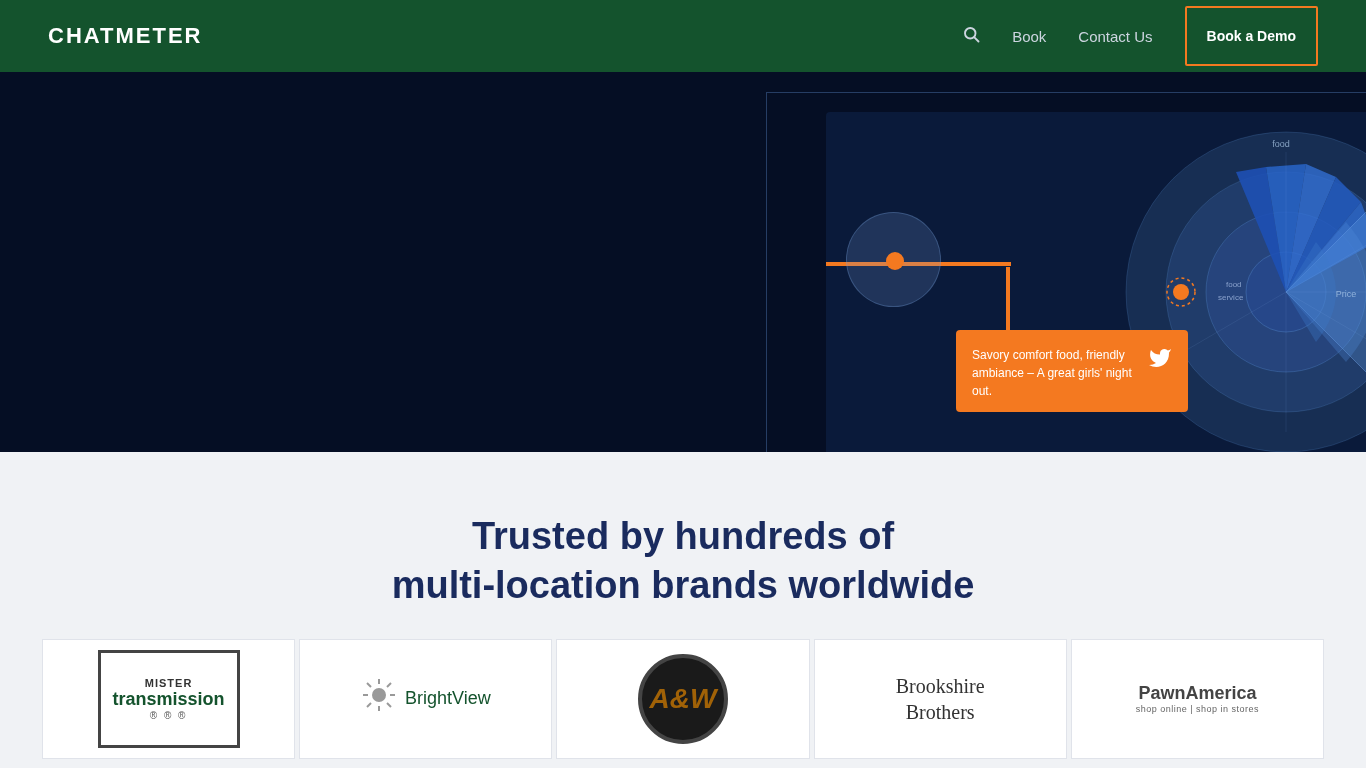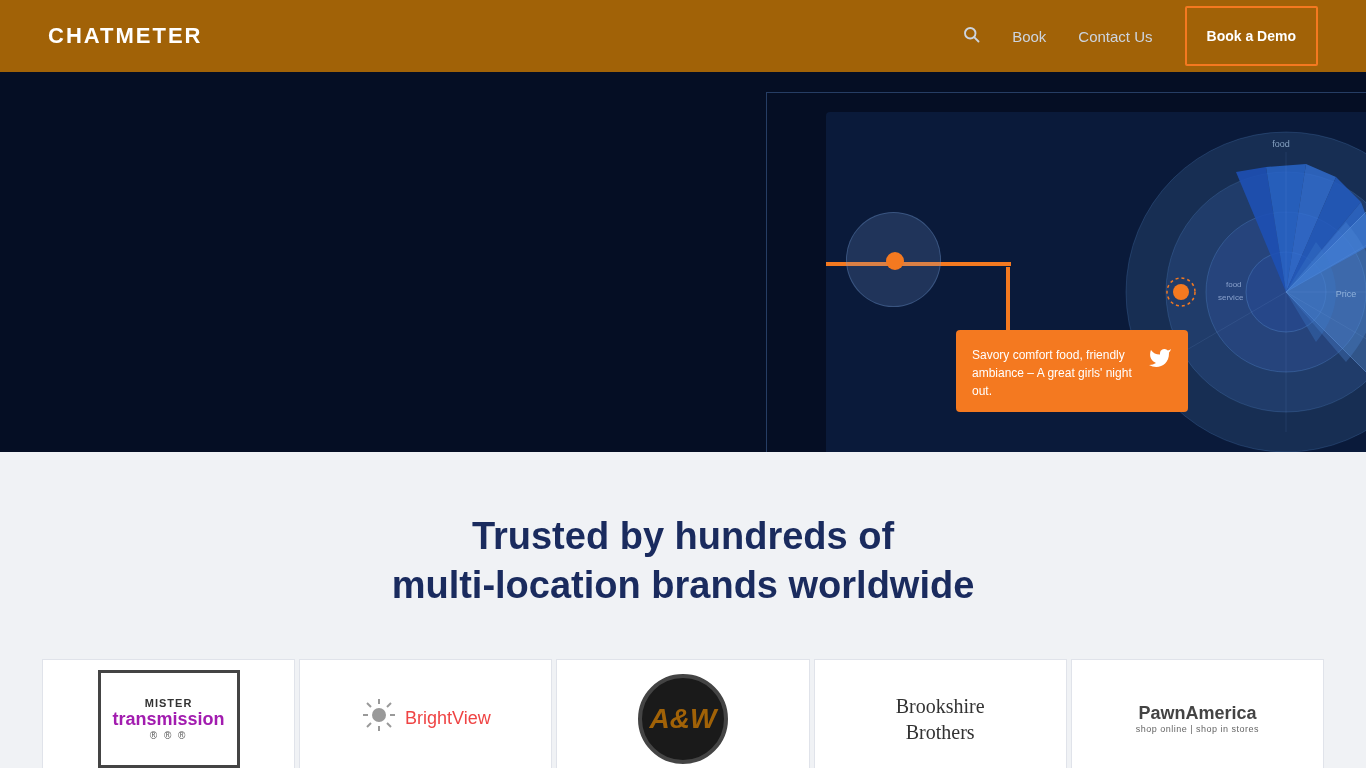--- a/index.html
+++ b/index.html
@@ -1,20 +1,20 @@
 <!DOCTYPE html>
 <html><head>
   <meta charset="utf-8">
   <style>
     * { margin: 0; padding: 0; box-sizing: border-box; }
     body { font-family: 'Arial', sans-serif; background: #fff; overflow-x: hidden; width: 1366px; }
 
     
     .navbar {
-      background-color: #a16207;
+      background-color: #14532d;
       display: flex;
       align-items: center;
       justify-content: space-between;
       padding: 0 48px;
       height: 72px;
       position: relative;
       z-index: 10;
     }
     .navbar-logo {
       display: flex;
@@ -174,21 +174,21 @@
     .trusted-section {
       background: #f0f2f5;
       padding: 60px 40px 20px;
       text-align: center;
     }
     .trusted-title {
       color: #1a2b5e;
       font-size: 38px;
       font-weight: 600;
       line-height: 1.3;
-      margin-bottom: 48px;
+      margin-bottom: 28px;
     }
 
     
     .logos-row {
       display: flex;
       justify-content: center;
       gap: 0;
       overflow: hidden;
     }
     .logo-card {
@@ -205,27 +205,27 @@
 
     
     .mister-logo {
       border: 3px solid #444;
       padding: 24px 12px;
       display: flex;
       flex-direction: column;
       align-items: center;
     }
     .mister-top { font-size: 11px; font-weight: 800; color: #333; letter-spacing: 1px; }
-    .mister-main { font-size: 18px; font-weight: 900; color: #a21caf; }
+    .mister-main { font-size: 18px; font-weight: 900; color: #14532d; }
     .mister-bottom { font-size: 10px; color: #555; letter-spacing: 2px; }
 
     
     .brightview-logo { display: flex; align-items: center; gap: 8px; }
     .bv-sun { color: #888; font-size: 28px; }
-    .bv-text { color: #ef4444; font-size: 18px; font-weight: 400; }
+    .bv-text { color: #14532d; font-size: 18px; font-weight: 400; }
 
     
     .aw-logo {
       background: #1a1a1a;
       border-radius: 50%;
       width: 90px;
       height: 90px;
       display: flex;
       align-items: center;
       justify-content: center;

